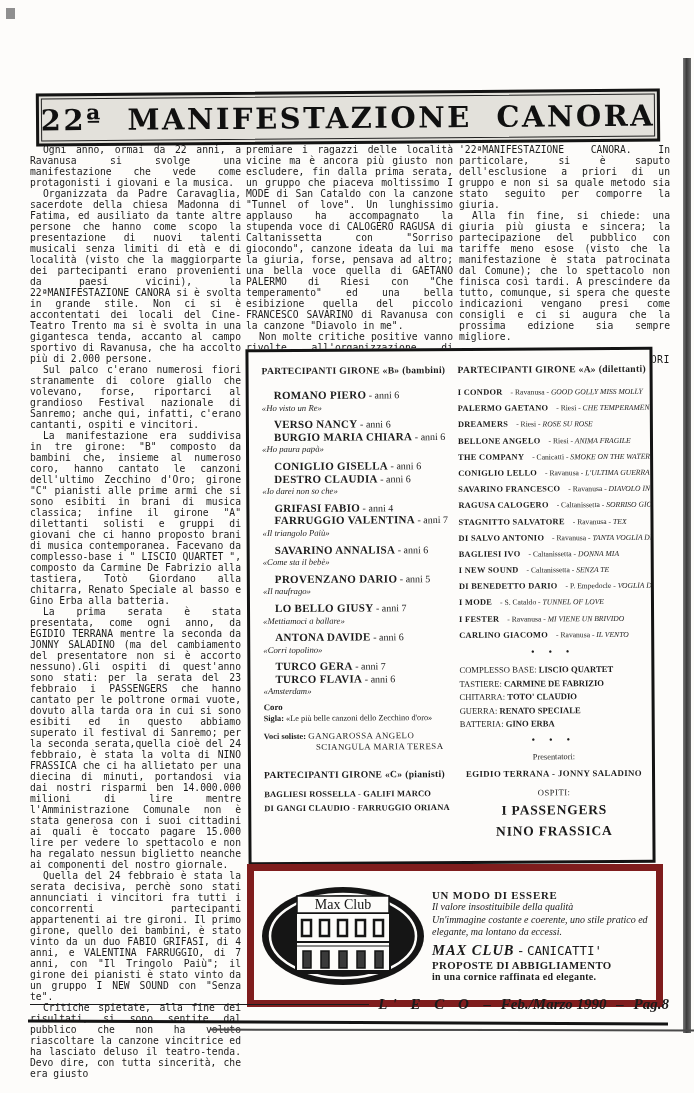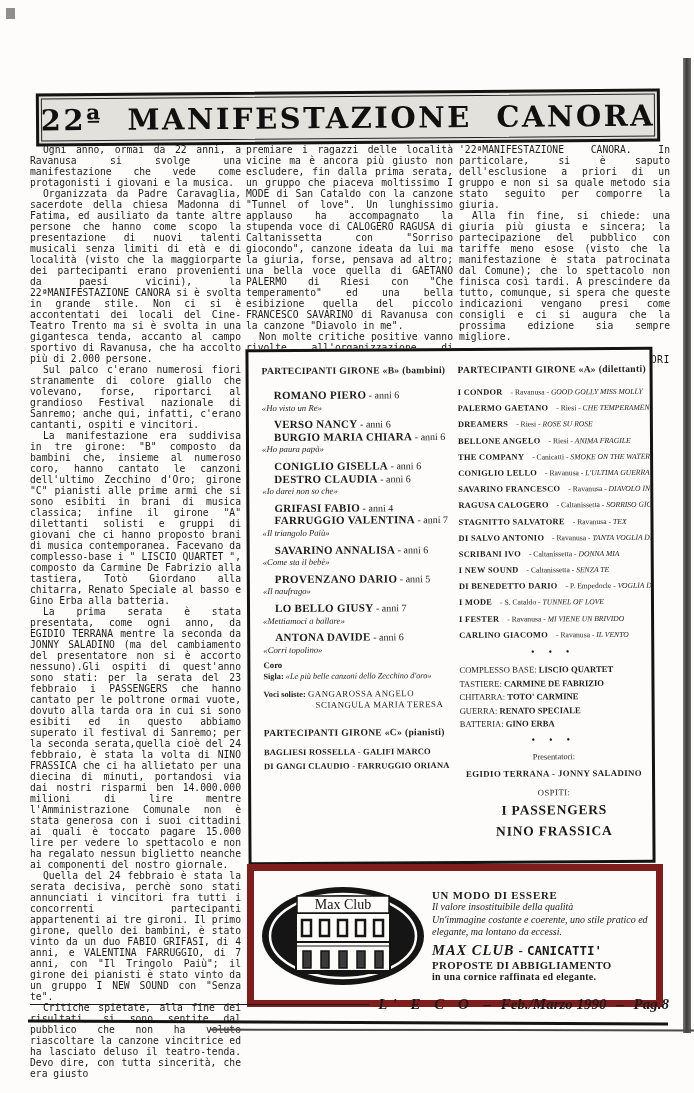--- a/index.html
+++ b/index.html
@@ -34,21 +34,21 @@
   .pbox-header{font-weight:bold;font-size:9.6px;letter-spacing:0.3px;margin-bottom:13px;white-space:nowrap;}
   .pb-entry{margin-bottom:5px;line-height:10.6px;}
   .pb-name{font-weight:bold;font-size:11px;letter-spacing:0.3px;padding-left:12px;}
   .pb-age{font-size:10px;}
   .pb-age::before{content:" - ";}
   .pb-song{font-style:italic;font-size:8.7px;margin-top:1px;}
   .coro-block{margin-top:4px;line-height:11px;}
   .coro-label{font-weight:bold;font-size:8.8px;}
   .sigla-line{font-size:8.3px;white-space:nowrap;}
   .sigla-line .lbl{font-weight:bold;}
-  .sigla-line .val{font-style:italic;}
+  .sigla-line .val{}
   .voci-line{margin-top:7px;font-size:8.8px;}
   .voci-line .lbl{font-weight:bold;font-size:8.4px;}
   .voci-name{letter-spacing:0.5px;}
   .voci-extra{margin-left:52px;letter-spacing:0.5px;}
   .gc-header{margin-top:16px;margin-bottom:9px;}
   .gc-entry{font-weight:bold;font-size:8.5px;letter-spacing:0.2px;margin-bottom:3.5px;white-space:nowrap;}
   .pa-entry{margin-bottom:6.2px;font-size:8.4px;line-height:10px;white-space:nowrap;}
   .pa-name{font-weight:bold;letter-spacing:0.3px;}
   .pa-town{font-size:7.6px;margin-left:6px;}
   .pa-town::before{content:" - ";}
@@ -65,21 +65,21 @@
   
   .adbox{position:absolute;left:247px;top:864px;width:402px;height:129px;
          border:7px solid #7f1d1d;display:flex;align-items:center;overflow:hidden;background:#fdfcfa;}
   .ad-logo{flex:0 0 178px;display:flex;justify-content:center;}
   .ad-text{flex:1;font-family:"Liberation Serif","DejaVu Serif",serif;padding-right:6px;}
   .ad-heading{font-weight:bold;font-size:10.8px;letter-spacing:0.8px;}
   .ad-it{font-style:italic;font-size:10px;line-height:12.5px;}
   .ad-brandline{margin-top:2px;white-space:nowrap;}
   .ad-brand{font-weight:bold;font-style:italic;font-size:14.5px;letter-spacing:1px;}
   .ad-sep{font-weight:bold;font-size:13px;}
-  .ad-city{font-family:"DejaVu Sans Mono","Liberation Mono",monospace;font-weight:bold;font-size:12.5px;}
+  .ad-city{font-family:"DejaVu Sans Mono","Liberation Mono",monospace;font-weight:normal;font-size:12.5px;}
   .ad-proposte{font-weight:bold;font-size:10.8px;letter-spacing:0.4px;}
   .ad-last{font-weight:bold;font-size:10px;letter-spacing:0.3px;}
   
   .footer{position:absolute;left:30px;top:996px;width:642px;display:flex;align-items:baseline;}
   .footer-leader{flex:1;border-bottom:1.5px solid #1b1b1b;transform:translateY(-4px);}
   .footer-text{font-family:"Liberation Serif","DejaVu Serif",serif;font-weight:bold;font-style:italic;
                font-size:15px;white-space:nowrap;padding-left:6px;}
   .footer-text span{margin:12px 3px;}
   .paper-name{letter-spacing:5px;}
   .bottom-rule{position:absolute;left:28px;top:1021px;width:640px;height:3px;background:#141414;transform:rotate(0.25deg);}
@@ -191,20 +191,29 @@
         </div>
 
         <div class="pb-entry">
           <div>
 
               <div><span class="pb-name">ANTONA DAVIDE</span><span class="pb-age">anni 6</span></div>
             </div>
           <div class="pb-song">«Corri topolino»</div>
         </div>
 
+        <div class="pb-entry">
+          <div>
+
+              <div><span class="pb-name">TURCO GERA</span><span class="pb-age">anni 7</span></div>
+
+              <div><span class="pb-name">TURCO FLAVIA</span><span class="pb-age">anni 6</span></div>
+            </div>
+          <div class="pb-song">«Amsterdam»</div>
+        </div>
       </div>
     <div class="coro-block">
       <div class="coro-label">Coro</div>
       <div class="sigla-line">
         <span class="lbl">Sigla:</span>
         <span class="val">«Le più belle canzoni dello Zecchino d'oro»</span>
       </div>
       <div class="voci-line">
         <span class="lbl">Voci soliste:</span>
         <span class="voci-name">GANGAROSSA ANGELO</span>
@@ -236,40 +245,40 @@
         <div class="pa-entry"><span class="pa-name">CONIGLIO LELLO</span><span class="pa-town">Ravanusa</span><span class="pa-song">L'ULTIMA GUERRA</span></div>
 
         <div class="pa-entry"><span class="pa-name">SAVARINO FRANCESCO</span><span class="pa-town">Ravanusa</span><span class="pa-song">DIAVOLO IN ME</span></div>
 
         <div class="pa-entry"><span class="pa-name">RAGUSA CALOGERO</span><span class="pa-town">Caltanissetta</span><span class="pa-song">SORRISO GIOCONDO</span></div>
 
         <div class="pa-entry"><span class="pa-name">STAGNITTO SALVATORE</span><span class="pa-town">Ravanusa</span><span class="pa-song">TEX</span></div>
 
         <div class="pa-entry"><span class="pa-name">DI SALVO ANTONIO</span><span class="pa-town">Ravanusa</span><span class="pa-song">TANTA VOGLIA DI LEI</span></div>
 
-        <div class="pa-entry"><span class="pa-name">SCRIBANI IVO</span><span class="pa-town">Caltanissetta</span><span class="pa-song">DONNA MIA</span></div>
+        <div class="pa-entry"><span class="pa-name">BAGLIESI IVO</span><span class="pa-town">Caltanissetta</span><span class="pa-song">DONNA MIA</span></div>
 
         <div class="pa-entry"><span class="pa-name">I NEW SOUND</span><span class="pa-town">Caltanissetta</span><span class="pa-song">SENZA TE</span></div>
 
         <div class="pa-entry"><span class="pa-name">DI BENEDETTO DARIO</span><span class="pa-town">P. Empedocle</span><span class="pa-song">VOGLIA DI VIVERE</span></div>
 
         <div class="pa-entry"><span class="pa-name">I MODE</span><span class="pa-town">S. Cataldo</span><span class="pa-song">TUNNEL OF LOVE</span></div>
 
         <div class="pa-entry"><span class="pa-name">I FESTER</span><span class="pa-town">Ravanusa</span><span class="pa-song">MI VIENE UN BRIVIDO</span></div>
 
         <div class="pa-entry"><span class="pa-name">CARLINO GIACOMO</span><span class="pa-town">Ravanusa</span><span class="pa-song">IL VENTO</span></div>
       </div>
     <div class="stars">• • •</div>
     <div>
 
         <div class="band-line"><span class="lbl">COMPLESSO BASE:</span> <span class="val">LISCIO QUARTET</span></div>
 
         <div class="band-line"><span class="lbl">TASTIERE:</span> <span class="val">CARMINE DE FABRIZIO</span></div>
 
-        <div class="band-line"><span class="lbl">CHITARRA:</span> <span class="val">TOTO' CARMINE</span></div>
+        <div class="band-line"><span class="lbl">CHITARRA:</span> <span class="val">TOTO' CLAUDIO</span></div>
 
         <div class="band-line"><span class="lbl">GUERRA:</span> <span class="val">RENATO SPECIALE</span></div>
 
         <div class="band-line"><span class="lbl">BATTERIA:</span> <span class="val">GINO ERBA</span></div>
       </div>
     <div class="stars">• • •</div>
     <div class="presenters">
       <div class="pres-label">Presentatori:</div>
       <div class="pres-names">EGIDIO TERRANA - JONNY SALADINO</div>
       <div class="ospiti-label">OSPITI:</div>

